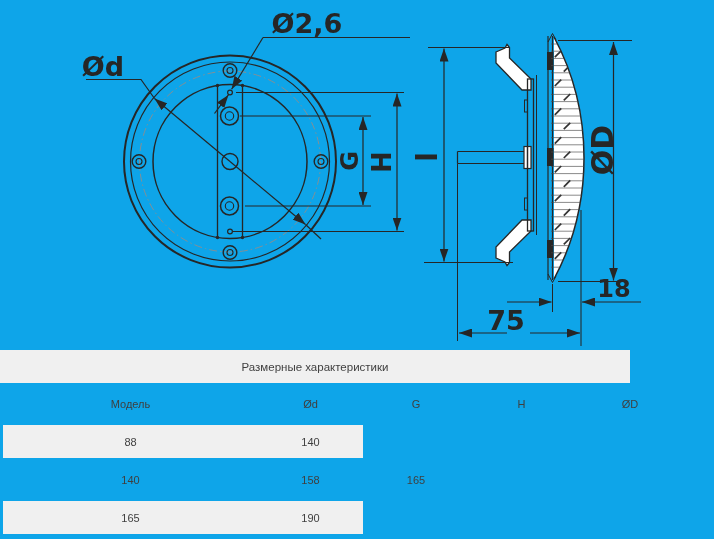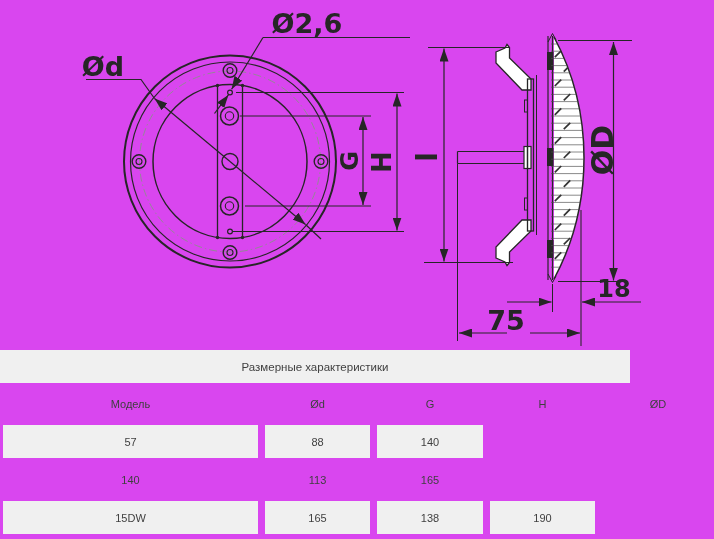--- a/index.html
+++ b/index.html
@@ -1,24 +1,24 @@
 <!DOCTYPE html>
 <html><head>
 <meta charset="utf-8">
 <style>
   html,body{margin:0;padding:0;background:#fff;}
-  .screen{position:relative;width:714px;height:539px;background:#d946ef;overflow:hidden;
+  .screen{position:relative;width:714px;height:539px;background:#0ea5e9;overflow:hidden;
           font-family:"Liberation Sans","DejaVu Sans",sans-serif;}
   .drawing{position:absolute;left:0;top:0;}
   svg text{font-family:"DejaVu Sans","Liberation Sans",sans-serif;font-weight:bold;fill:#262626;}
 
   .spec-table{position:absolute;left:0;top:350px;width:630px;}
   .t-title{height:33px;background:#f0f0f0;display:flex;align-items:center;justify-content:center;
            font-size:11.5px;color:#3f3f3f;}
-  .trow{display:grid;grid-template-columns:255px 105px 106px 105px 112px;column-gap:7px;
+  .trow{display:grid;grid-template-columns:255px 105px 106px 105px 112px;
         padding-left:3px;height:33px;margin-bottom:5px;}
   .trow.thead{height:42px;margin-bottom:0;}
   .tcell{display:flex;align-items:center;justify-content:center;font-size:11px;color:#3f3f3f;
          background:transparent;}
   .trow.striped .tcell{background:#f0f0f0;}
 </style>
 </head>
 <body>
 
 <div class="screen">
@@ -231,33 +231,30 @@
     <div class="t-title">Размерные характеристики</div>
     <div class="trow thead">
       <div class="tcell">Модель</div>
       <div class="tcell">Ød</div>
       <div class="tcell">G</div>
       <div class="tcell">H</div>
       <div class="tcell">ØD</div>
     </div>
     <div id="rows-container">
     <div class="trow striped">
-      <div class="tcell">57</div>
       <div class="tcell">88</div>
       <div class="tcell">140</div>
     </div>
 
     <div class="trow">
       <div class="tcell">140</div>
-      <div class="tcell">113</div>
+      <div class="tcell">158</div>
       <div class="tcell">165</div>
     </div>
 
     <div class="trow striped">
-      <div class="tcell">15DW</div>
       <div class="tcell">165</div>
-      <div class="tcell">138</div>
       <div class="tcell">190</div>
     </div>
   </div>
   </div>
 
 </div>
 
 </body></html>

